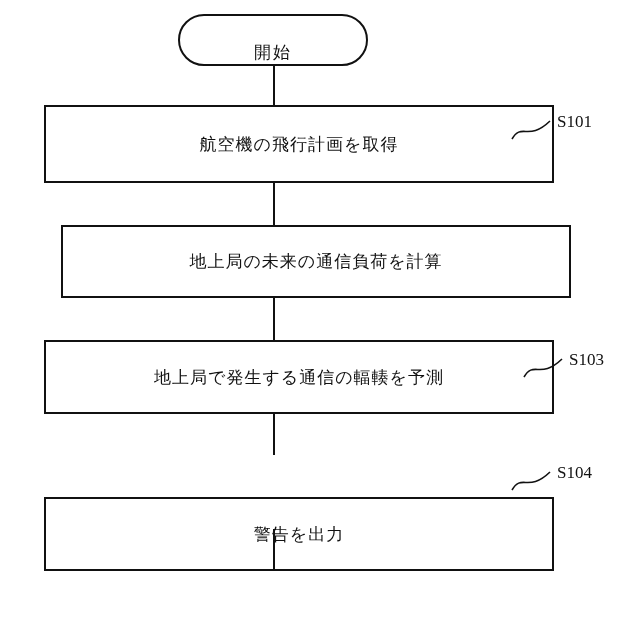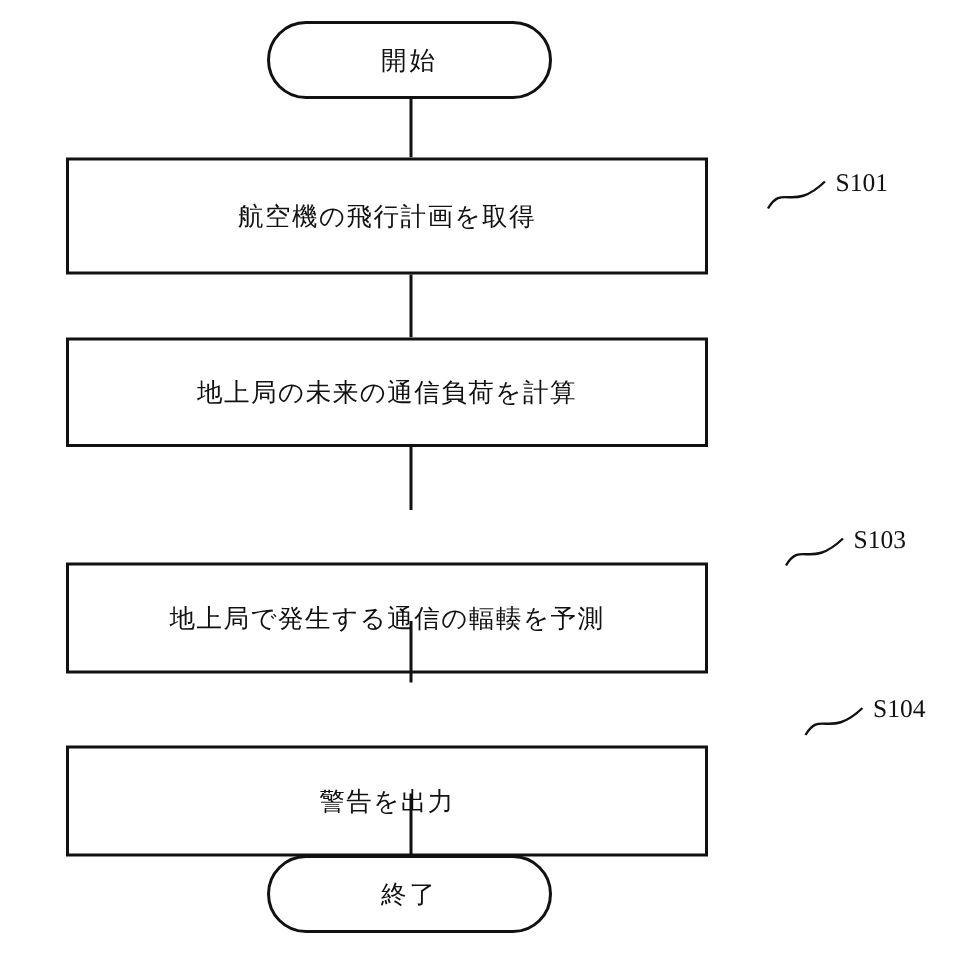--- a/index.html
+++ b/index.html
@@ -22,29 +22,29 @@
   .terminal {
     position: absolute;
     left: 178px;
     width: 190px;
     height: 52px;
     border: 2px solid #111111;
     border-radius: 27px;
     background: #ffffff;
     box-sizing: border-box;
     display: flex;
-    align-items: center;
+    align-items: flex-end;
     justify-content: center;
     font-size: 17px;
     letter-spacing: 2px;
   }
   .process {
     position: absolute;
     left: 44px;
-    width: 428px;
+    width: 510px;
     border: 2px solid #111111;
     background: #ffffff;
     box-sizing: border-box;
     display: flex;
     align-items: center;
     justify-content: center;
     font-size: 17px;
     letter-spacing: 1px;
   }
   .vline {
@@ -86,47 +86,44 @@
   </div>
   <div class="step-ref" style="top:114px;">
     <svg width="42" height="28" viewBox="0 0 42 28">
       <path d="M2,25 C12,8 18,28 40,7" fill="none" stroke="#111111" stroke-width="1.6"></path>
     </svg>
     <span class="ref-text">S101</span>
   </div>
 
   <div class="vline" style="top:183px;height:42px;"></div>
 
-  <div class="process" style="top:225px;height:73px;">
+  <div class="process" style="top:225px;height:73px;margin-left:17px;">
     <span>地上局の未来の通信負荷を計算</span>
   </div>
 
   <div class="vline" style="top:298px;height:42px;"></div>
 
-  <div class="process" style="top:340px;height:74px;margin-top:35px;">
+  <div class="process" style="top:340px;height:74px;">
     <span>地上局で発生する通信の輻輳を予測</span>
   </div>
   <div class="step-ref" style="top:352px;margin-left:12px;">
     <svg width="42" height="28" viewBox="0 0 42 28">
       <path d="M2,25 C12,8 18,28 40,7" fill="none" stroke="#111111" stroke-width="1.6"></path>
     </svg>
     <span class="ref-text">S103</span>
   </div>
 
   <div class="vline" style="top:414px;height:41px;"></div>
 
   <div class="process" style="top:455px;height:74px;margin-top:42px;">
     <span>警告を出力</span>
   </div>
-  <div class="step-ref" style="top:465px;margin-left:25px;">
+  <div class="step-ref" style="top:465px;">
     <svg width="42" height="28" viewBox="0 0 42 28">
       <path d="M2,25 C12,8 18,28 40,7" fill="none" stroke="#111111" stroke-width="1.6"></path>
     </svg>
     <span class="ref-text">S104</span>
   </div>
 
   <div class="vline" style="top:529px;height:41px;"></div>
 
-  <div class="terminal" style="top:570px;">
-    <span>終了</span>
-  </div>
 
 </div>
 
 </body></html>

